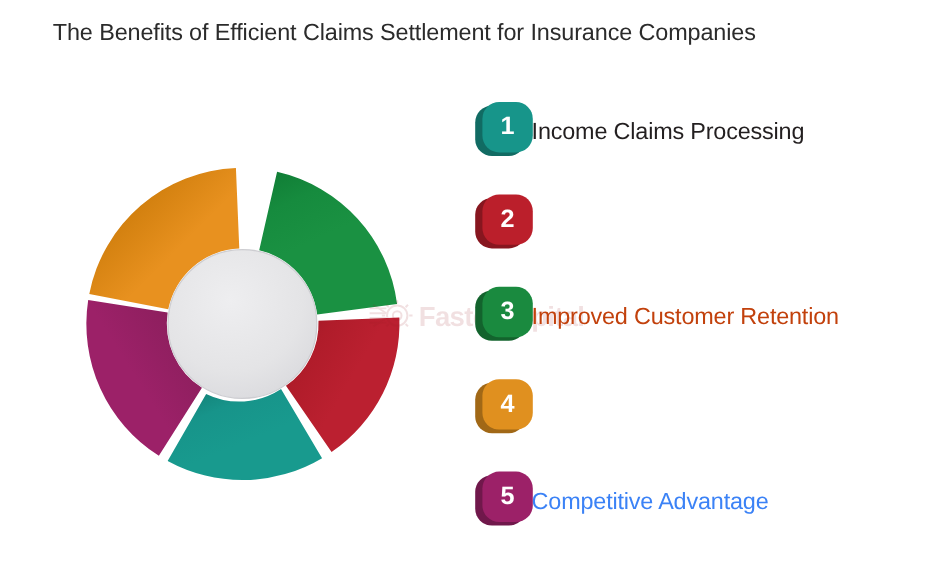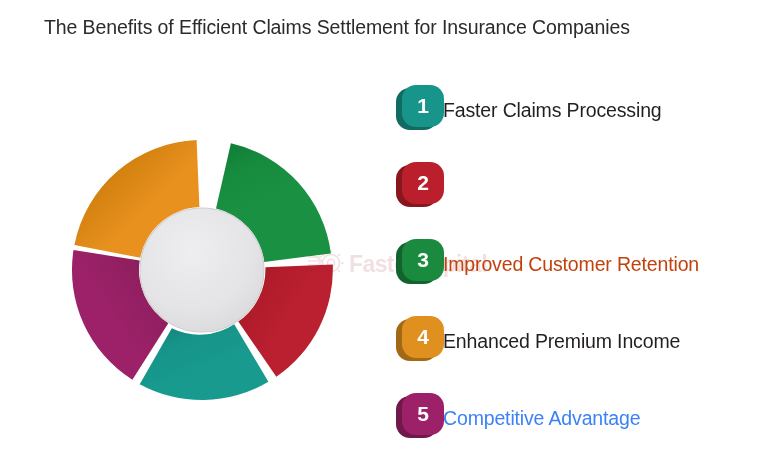--- a/index.html
+++ b/index.html
@@ -233,21 +233,21 @@
 
   <div id="legend-list">
 
     <div class="legend-item" data-row="0">
       <span class="badge-wrap">
         <span class="badge-back" style="background: rgb(23, 149, 138);"></span>
         <span class="badge-front" style="background: rgb(23, 149, 138);">
           <span class="badge-num">1</span>
         </span>
       </span>
-      <span class="legend-label" style="color: rgb(35, 31, 32);">Faster Claims Processing</span>
+      <span class="legend-label" style="color: rgb(35, 31, 32);">Income Claims Processing</span>
     </div>
 
     <div class="legend-item" data-row="1">
       <span class="badge-wrap">
         <span class="badge-back" style="background: rgb(187, 31, 43);"></span>
         <span class="badge-front" style="background: rgb(187, 31, 43);">
           <span class="badge-num">2</span>
         </span>
       </span>
     </div>
@@ -262,21 +262,20 @@
       <span class="legend-label" style="color: #c2410c;">Improved Customer Retention</span>
     </div>
 
     <div class="legend-item" data-row="3">
       <span class="badge-wrap">
         <span class="badge-back" style="background: rgb(224, 144, 31);"></span>
         <span class="badge-front" style="background: rgb(224, 144, 31);">
           <span class="badge-num">4</span>
         </span>
       </span>
-      <span class="legend-label" style="color: rgb(35, 31, 32);">Enhanced Premium Income</span>
     </div>
 
     <div class="legend-item" data-row="4">
       <span class="badge-wrap">
         <span class="badge-back" style="background: rgb(156, 33, 104);"></span>
         <span class="badge-front" style="background: rgb(156, 33, 104);">
           <span class="badge-num">5</span>
         </span>
       </span>
       <span class="legend-label" style="color: #3b82f6;">Competitive Advantage</span>

